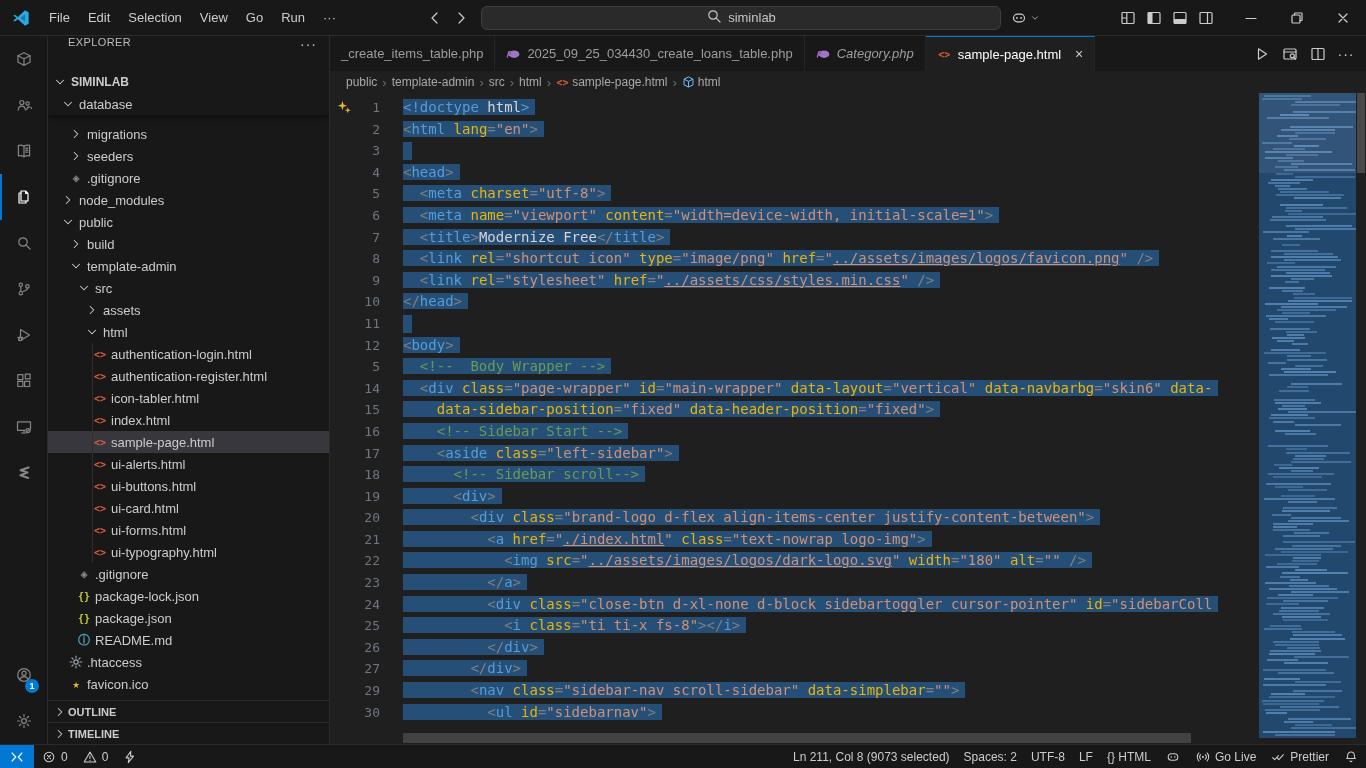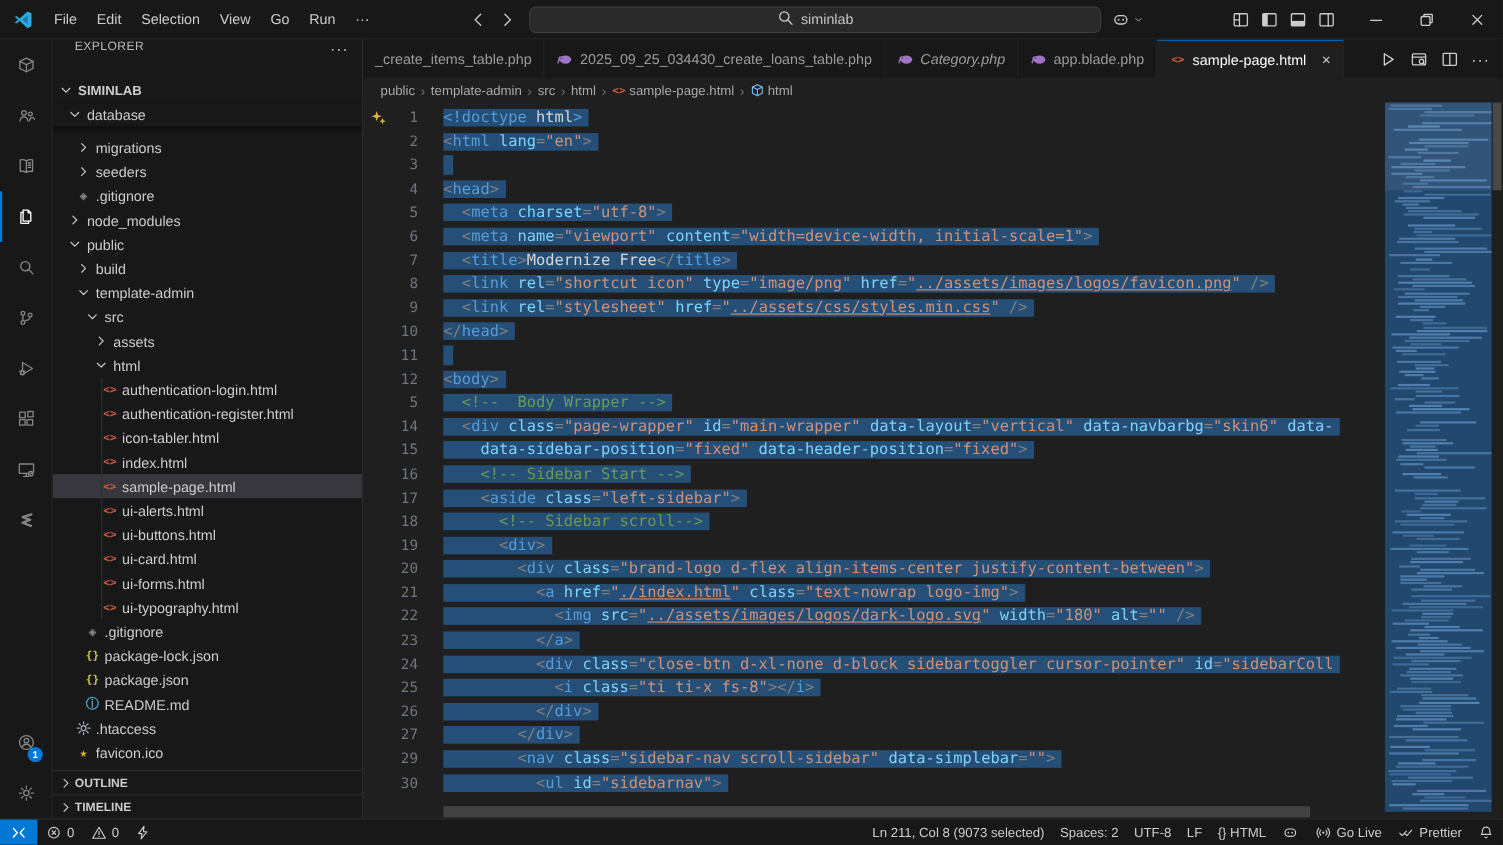--- a/index.html
+++ b/index.html
@@ -94,21 +94,21 @@
   .code-wrap { flex:1; min-height:0; position:relative; overflow:hidden; }
   .code-scroll { position:absolute; left:0; top:0; right:107px; bottom:0; overflow:hidden;
     padding-top:4px; }
   .cl { display:flex; height:21.6px; line-height:21.6px;
     font-family:"DejaVu Sans Mono", monospace; }
   .ln { width:50px; flex:none; text-align:right; color:#6e7681; font-size:13px; }
   .ct { padding-left:23px; white-space:pre; font-size:14px; flex:1; min-width:0; overflow:hidden; }
   .sel { background:#264f78; padding-right:6px; }
   .sel.emptysel { display:inline-block; width:9px; height:18px; vertical-align:middle; }
   .tk-w { color:#d4d4d4; } .tk-p { color:#808080; } .tk-g { color:#569cd6; }
-  .tk-a { color:#7dd3fc; } .tk-s { color:#ce9178; } .tk-c { color:#6a9955; }
+  .tk-a { color:#eab308; } .tk-s { color:#ce9178; } .tk-c { color:#6a9955; }
   .tk-u { color:#ce9178; text-decoration:underline; }
   .sparkle { position:absolute; left:7px; top:7px; width:15px; height:15px; z-index:3; }
   .sparkle svg { width:15px; height:15px; }
   .minimap { position:absolute; right:10px; top:0; bottom:0; width:97px; background:#1f1f1f; }
   .mm-sel { position:absolute; left:0; top:0; width:100%; height:645px; background:#22486e; overflow:hidden; }
   .mm-mark { position:absolute; height:2px; background:#5c8cbd; }
   .mm-slider { position:absolute; left:0; top:0; width:100%; height:80px; background:rgba(255,255,255,.07); }
   .vscrollbar { position:absolute; right:0; top:0; bottom:0; width:10px; }
   .vslider { position:absolute; top:0; left:1px; width:8px; height:80px; background:rgba(121,121,121,.45); }
   .hscrollbar { position:absolute; left:73px; right:107px; bottom:1px; height:10px; }
@@ -587,31 +587,20 @@
             <div class="tab italic">
               <span class="icw">
                 <svg class="ic" viewBox="0 0 16 16">
                   <ellipse cx="8.6" cy="8.2" rx="5.6" ry="4" fill="#a074c4"></ellipse>
                   <circle cx="4.2" cy="7.4" r="2.5" fill="#a074c4"></circle>
                   <path d="M2.6 8.6C1.7 9.2 1.3 10.2 1.5 11.3" stroke="#a074c4" stroke-width="1.3" fill="none" stroke-linecap="round"></path>
                   <circle cx="4.4" cy="6.8" r="0.55" fill="#181818"></circle>
                 </svg>
               </span>
               <span class="tab-label">Category.php</span>
-            </div>
-            <div class="tab">
-              <span class="icw">
-                <svg class="ic" viewBox="0 0 16 16">
-                  <ellipse cx="8.6" cy="8.2" rx="5.6" ry="4" fill="#a074c4"></ellipse>
-                  <circle cx="4.2" cy="7.4" r="2.5" fill="#a074c4"></circle>
-                  <path d="M2.6 8.6C1.7 9.2 1.3 10.2 1.5 11.3" stroke="#a074c4" stroke-width="1.3" fill="none" stroke-linecap="round"></path>
-                  <circle cx="4.4" cy="6.8" r="0.55" fill="#181818"></circle>
-                </svg>
-              </span>
-              <span class="tab-label">app.blade.php</span>
             </div>
             <div class="tab active">
               <span class="icw">
                 <b class="fi html">&lt;&gt;</b>
               </span>
               <span class="tab-label">sample-page.html</span>
               <span class="close">×</span>
             </div>
           </div>
         <div class="tab-actions" id="tabActions">

